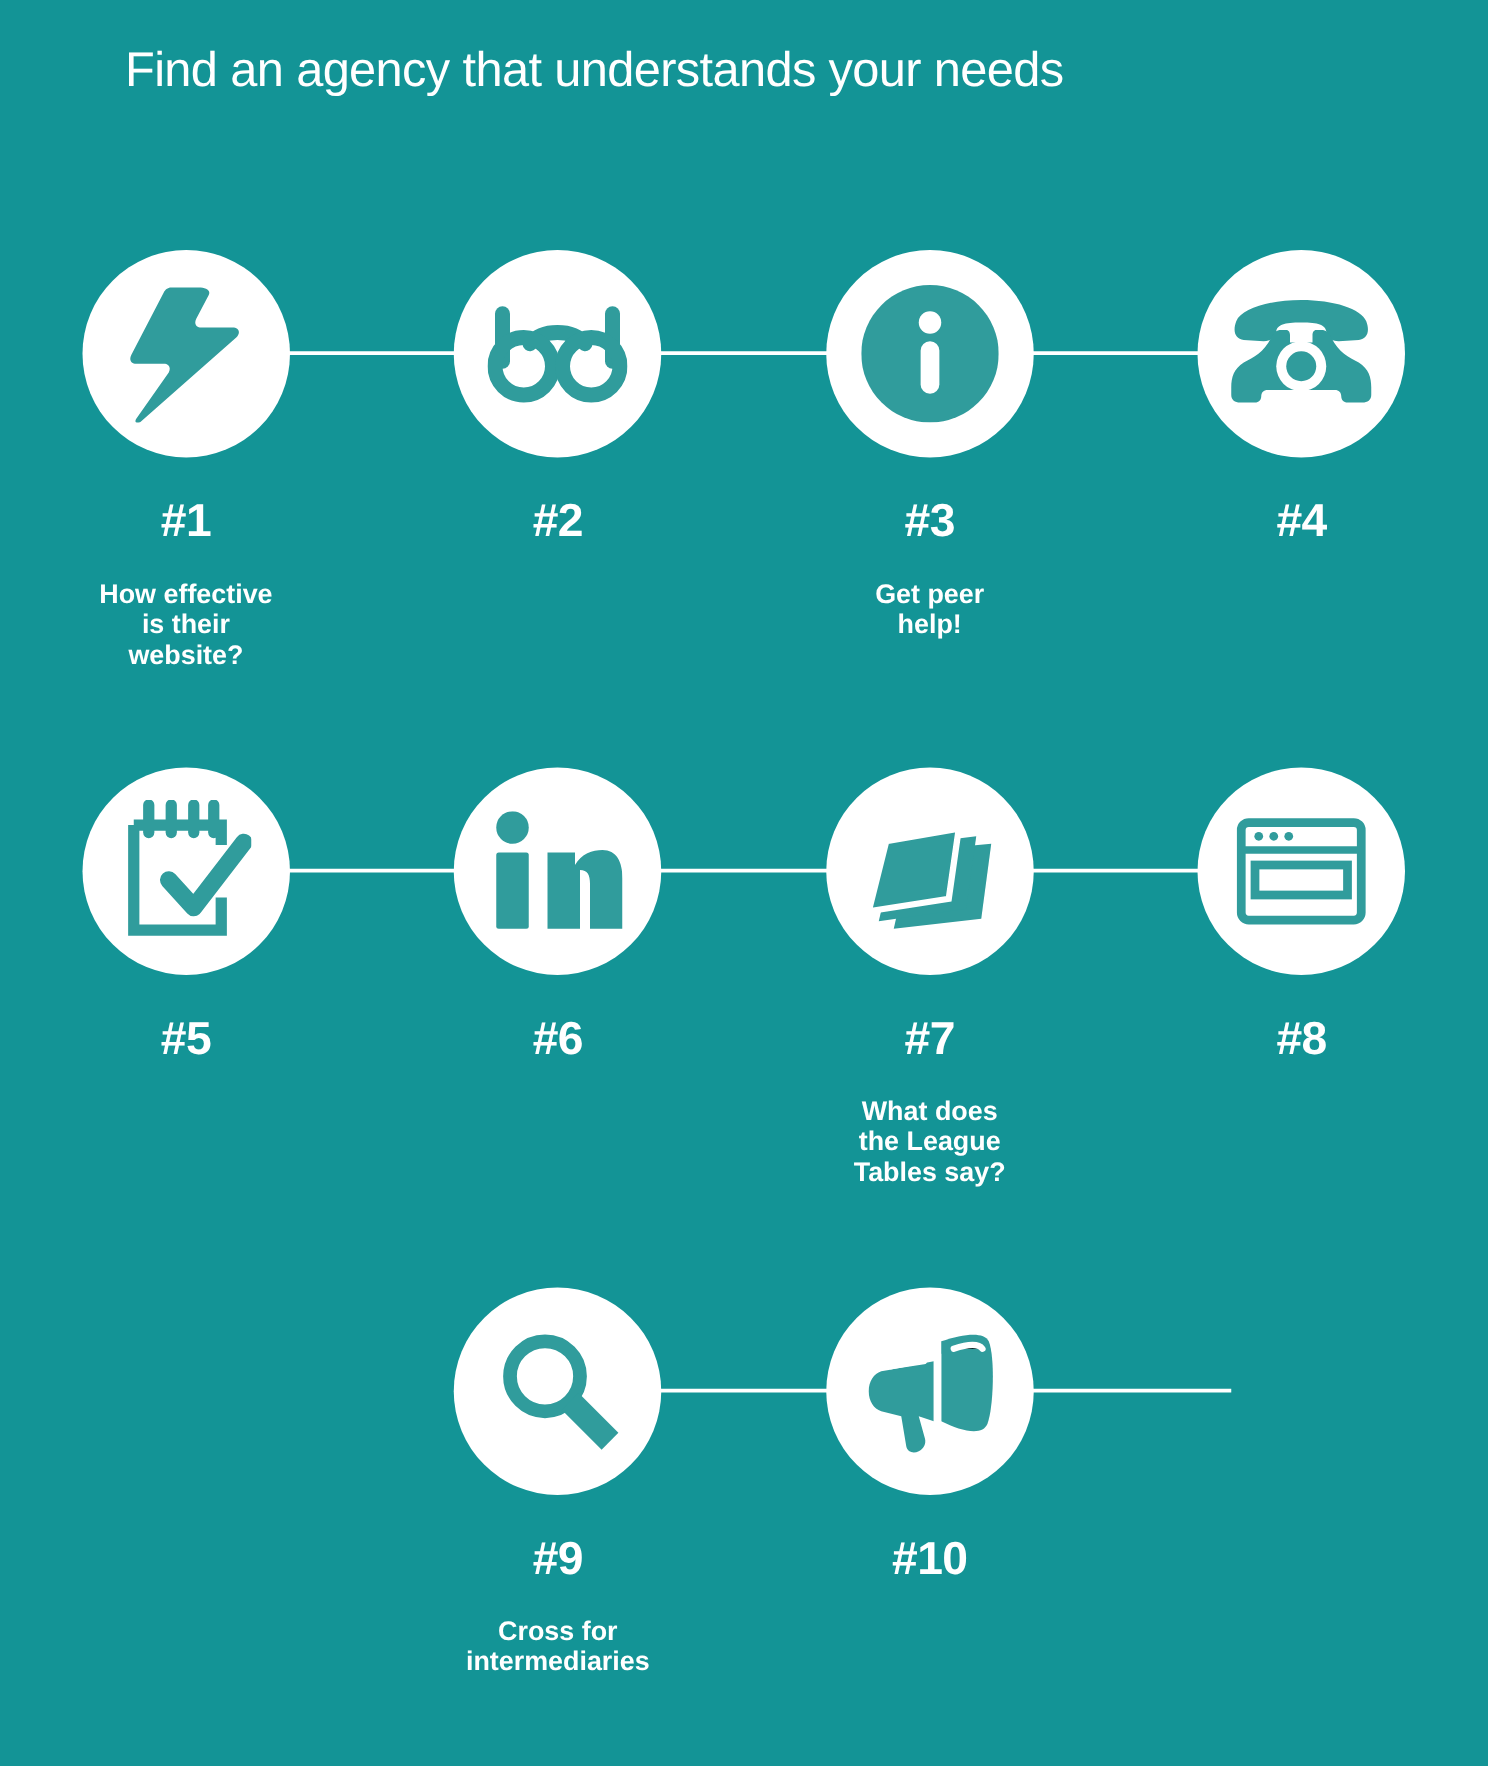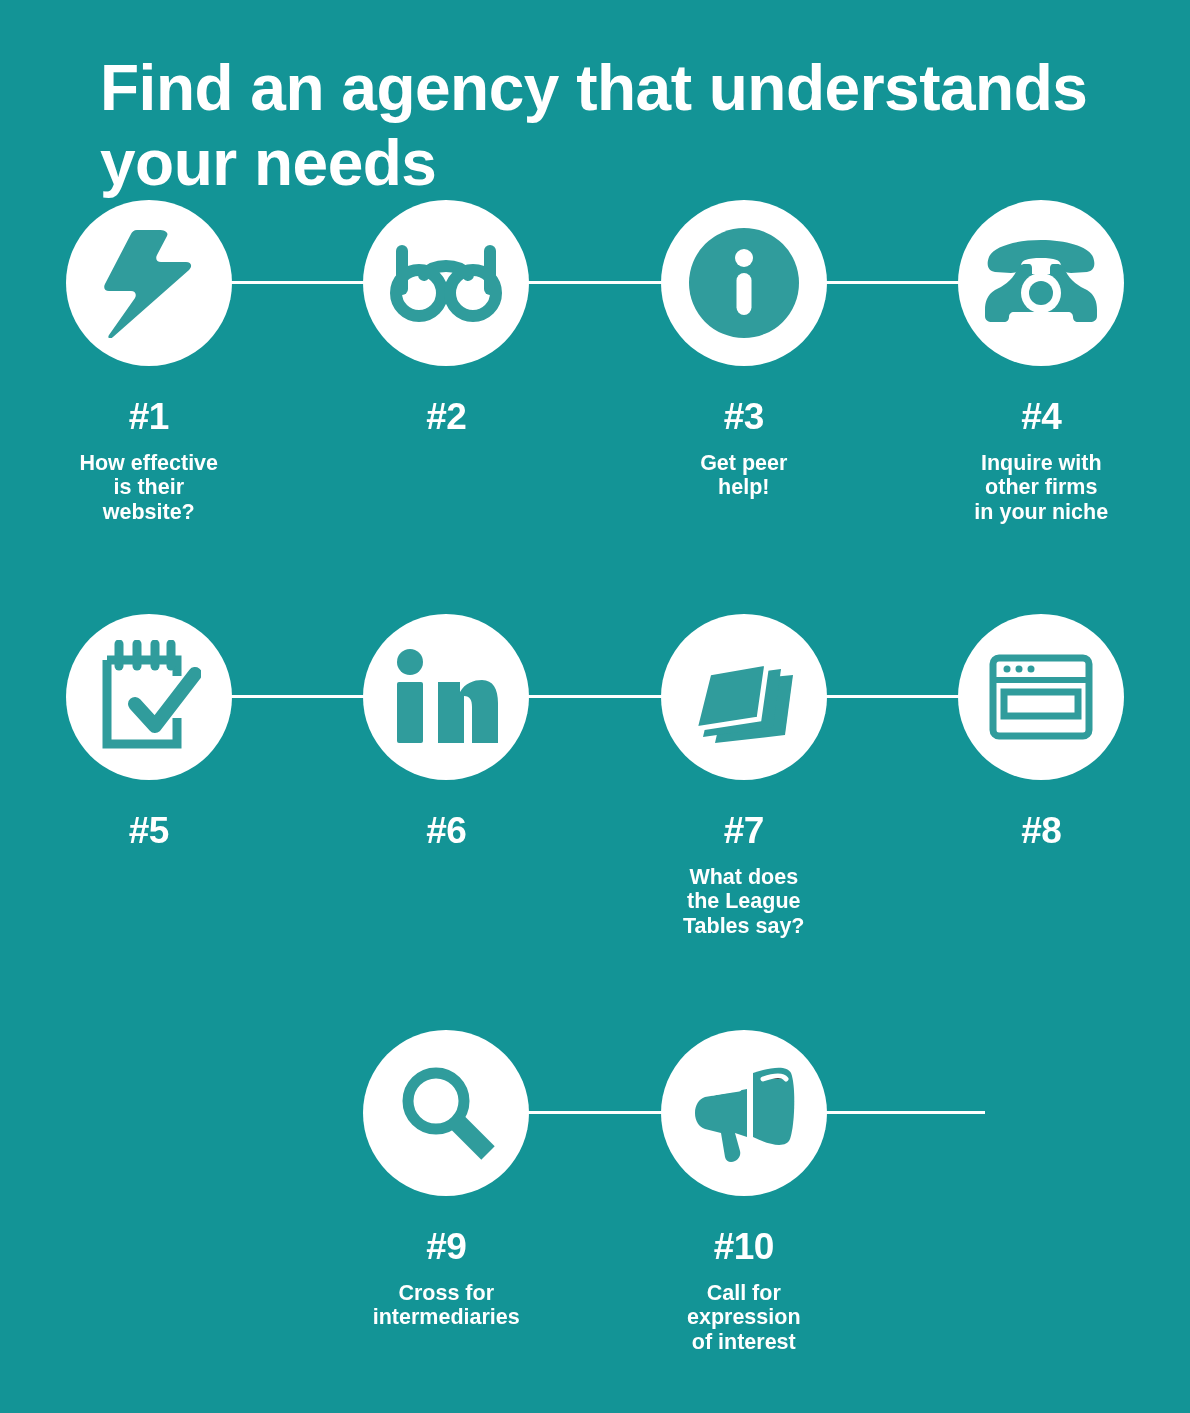--- a/index.html
+++ b/index.html
@@ -15,22 +15,22 @@
     position: relative;
   }
 
   
   #page-title {
     position: absolute;
     left: 100px;
     top: 8px;
     width: 990px;
     color: #ffffff;
-    font-size: 64px;
-    font-weight: bold;
+    font-size: 39px;
+    font-weight: normal;
     line-height: 1.18;
     letter-spacing: -0.5px;
   }
 
   
   .row {
     position: absolute;
     left: 0;
     width: 1190px;
     display: flex;
@@ -80,21 +80,21 @@
     color: #ffffff;
     width: 240px;
   }
   .step-number {
     font-size: 37px;
     font-weight: bold;
     line-height: 1.05;
     letter-spacing: -0.5px;
   }
   .step-label {
-    margin-top: 14px;
+    margin-top: 26px;
     font-size: 21.5px;
     font-weight: bold;
     line-height: 1.14;
     white-space: pre-line;
   }
 </style>
 </head>
 <body>
 
 <h1 id="page-title">Find an agency that understands your needs</h1>
@@ -156,23 +156,20 @@
         <g fill="#309C9C">
           <path d="M58 2 C32 2 10 9 6 19 C3 27 5 33 12 34 L28 35 C34 35 37 32 38 27 C39 22 44 20 58 20 C72 20 77 22 78 27 C79 32 82 35 88 35 L104 34 C111 33 113 27 110 19 C106 9 84 2 58 2 Z"></path>
           <path d="M42 26 L46 26 C48 26 49 28 49 30 L49 36 L67 36 L67 30 C67 28 68 26 70 26 L74 26 C78 26 80 28 82 32 C88 44 96 48 104 52 C112 57 114 64 114 72 L114 78 C114 82 111 84 107 84 L95 84 C92 84 90 82 90 79 C90 76 88 74 85 74 L31 74 C28 74 26 76 26 79 C26 82 24 84 21 84 L9 84 C5 84 2 82 2 78 L2 72 C2 64 4 57 12 52 C20 48 28 44 34 32 C36 28 38 26 42 26 Z"></path>
         </g>
         <circle cx="58" cy="55" r="20" fill="#ffffff"></circle>
         <circle cx="58" cy="55" r="12" fill="#309C9C"></circle>
       </svg>
     </div>
     <div class="caption">
       <div class="step-number">#4</div>
-      <div class="step-label">Inquire with
-other firms
-in your niche</div>
     </div>
 
   </div>
 
 </div>
 
 <div class="row" id="row-2">
 
   <div class="step">
     <div class="circle">
@@ -280,22 +277,19 @@
         </g>
         <g stroke="#ffffff" stroke-width="5" stroke-linecap="round">
           <path d="M22 30 L48 26"></path>
           <path d="M72 16 C84 12 92 12 95 16"></path>
         </g>
         <rect x="56" y="20" width="6" height="60" fill="#ffffff"></rect>
       </svg>
     </div>
     <div class="caption">
       <div class="step-number">#10</div>
-      <div class="step-label">Call for
-expression
-of interest</div>
     </div>
     <div class="connector"></div>
   </div>
 
   <div class="step"></div>
 
 </div>
 
 </body></html>

